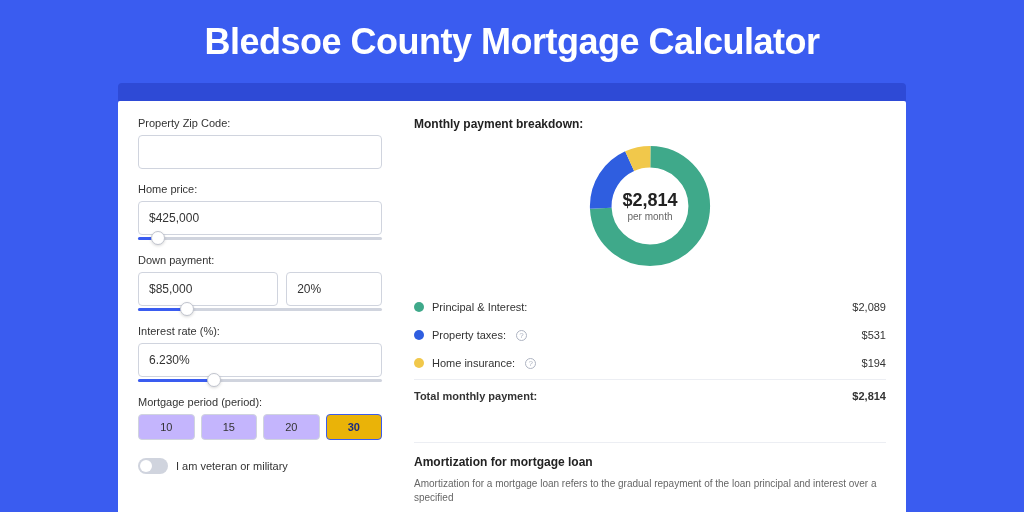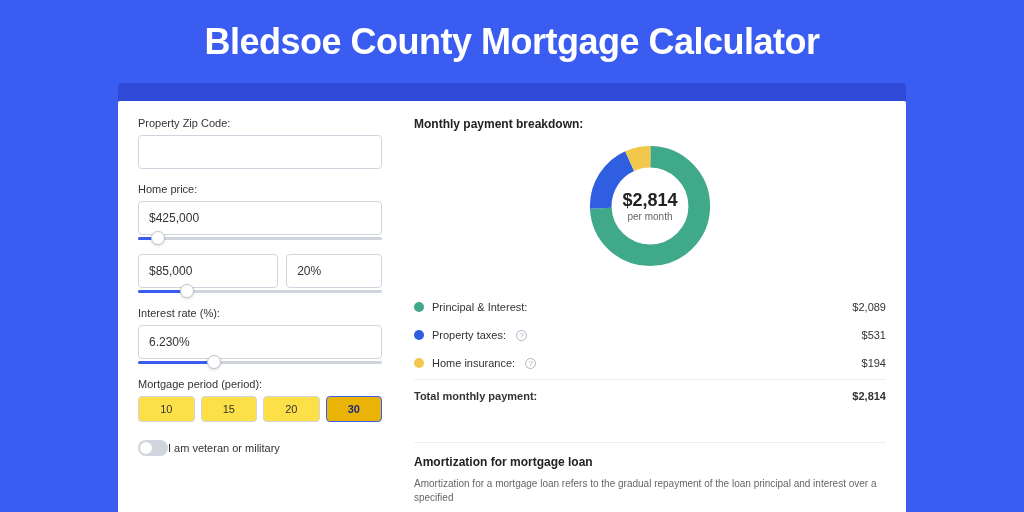--- a/index.html
+++ b/index.html
@@ -87,38 +87,39 @@
     position: absolute;
     top: -6px;
     box-shadow: 0 1px 3px rgba(0,0,0,0.15);
     transform: translateX(-50%);
   }
   .period-row { display: flex; gap: 6px; margin-top: 4px; }
   .period-btn {
     flex: 1;
     height: 26px;
     border: 1px solid #d0d4de;
-    background: #fde047;
+    background: #c4b5fd;
     border-radius: 4px;
     font-size: 11px;
     color: #333;
     display: flex;
     align-items: center;
     justify-content: center;
     cursor: pointer;
   }
   .period-btn.active {
     background: #eab308;
     border-color: #3a5cf0;
     color: #1a2b80;
     font-weight: 600;
   }
   .toggle-row {
     display: flex;
     align-items: center;
+    gap: 8px;
     margin-top: 18px;
   }
   .toggle {
     width: 30px; height: 16px;
     background: #d0d4de;
     border-radius: 10px;
     position: relative;
   }
   .toggle-knob {
     width: 12px; height: 12px;
@@ -212,20 +213,21 @@
     <div class="field">
       <span class="label">Home price:</span>
       <input class="input" type="text" value="$425,000" style="">
       <div class="slider-track">
         <div class="slider-fill" style="width: 8%;"></div>
         <div class="slider-thumb" style="left: 8%;"></div>
       </div>
     </div>
 
     <div class="field">
+      <span class="label">Down payment:</span>
       <div class="input-row">
         <input class="input" type="text" value="$85,000" style="">
         <input class="input" type="text" value="20%" style="">
       </div>
       <div class="slider-track">
         <div class="slider-fill" style="width: 20%;"></div>
         <div class="slider-thumb" style="left: 20%;"></div>
       </div>
     </div>
 

